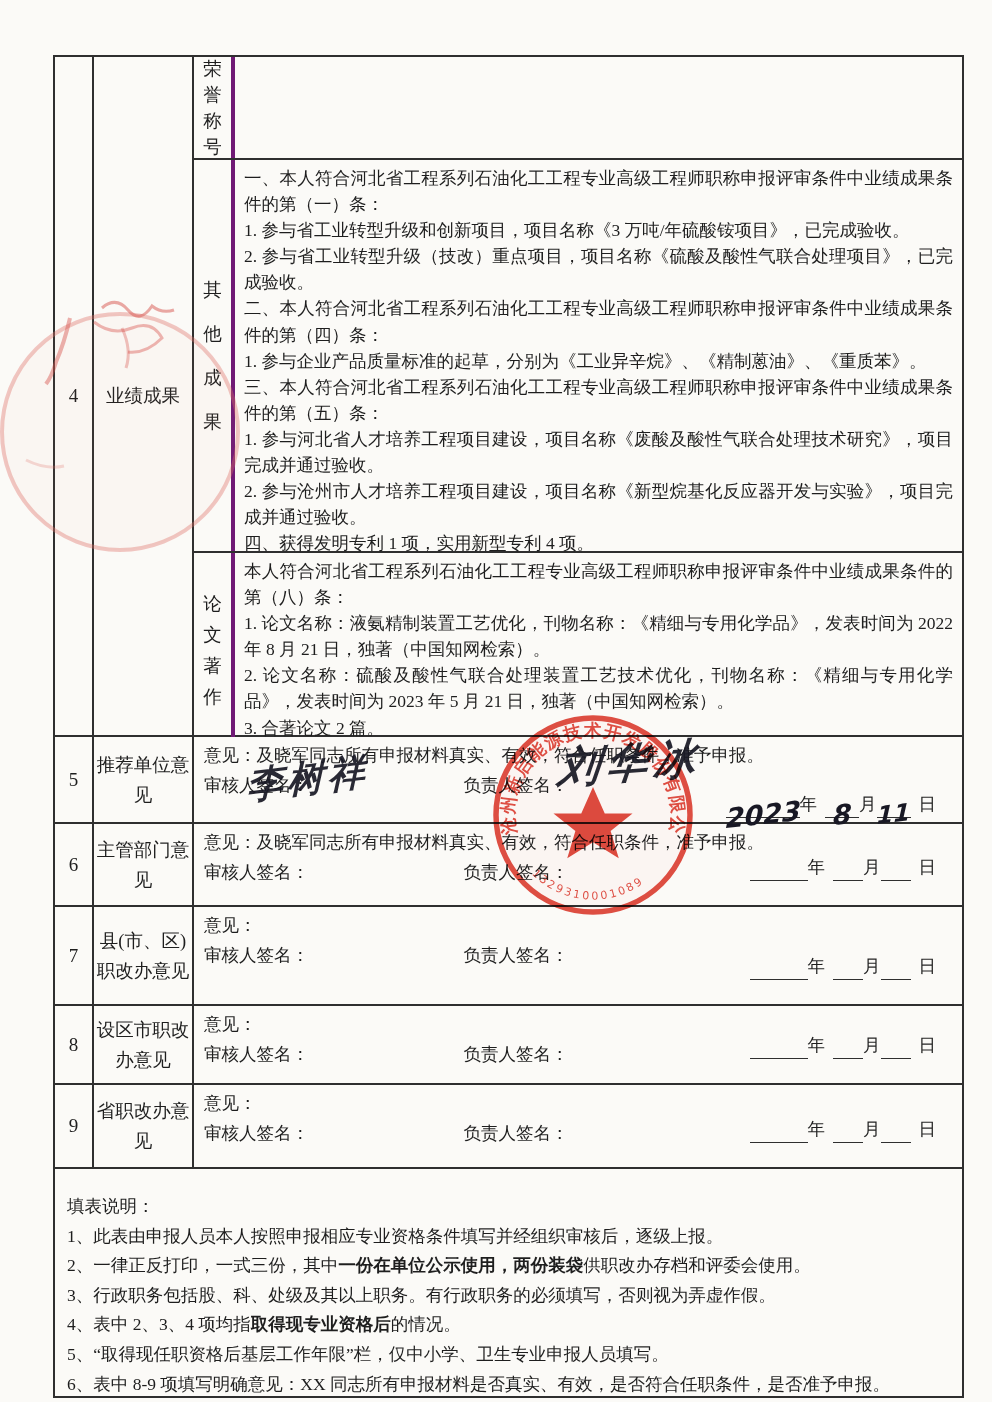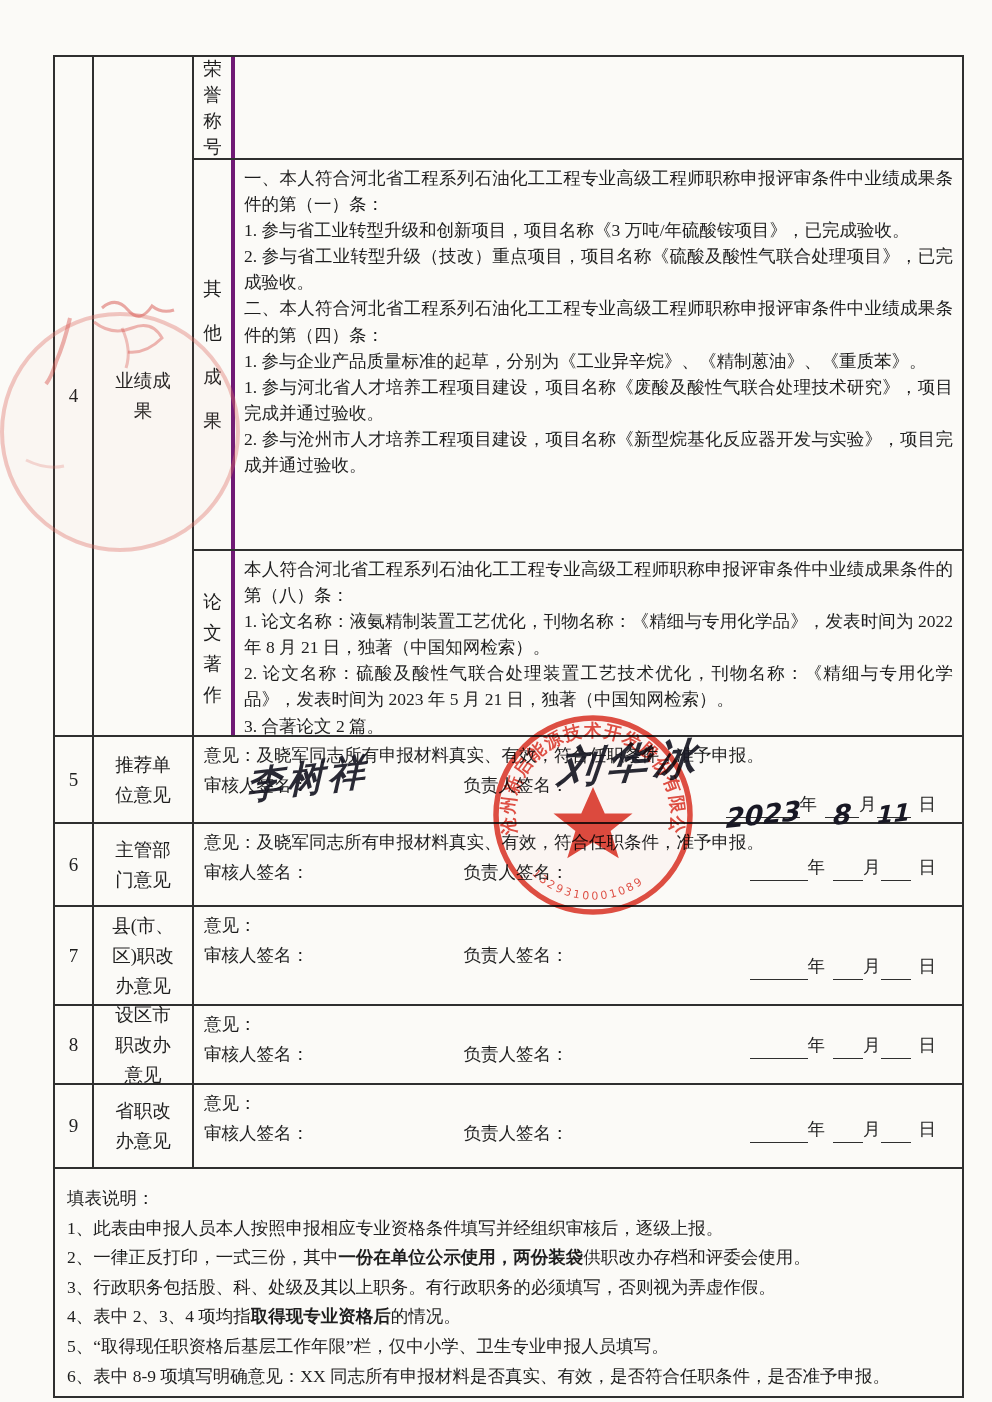--- a/index.html
+++ b/index.html
@@ -18,21 +18,21 @@
   .row { display:flex; border-bottom:2px solid #2f2f2f; }
   .row:last-child { border-bottom:none; }
   .col-no {
     width:39px; flex:0 0 39px; border-right:2px solid #2f2f2f;
     display:flex; align-items:center; justify-content:center;
     font-size:19px;
   }
   .col-label {
     width:100px; flex:0 0 100px; border-right:2px solid #2f2f2f;
     display:flex; align-items:center; justify-content:center;
-    font-size:18.5px; text-align:center; line-height:30px; padding:15px;
+    font-size:18.5px; text-align:center; line-height:30px; padding:2px;
   }
   .col-rest { flex:1; display:flex; flex-direction:column; }
   .subrow { display:flex; border-bottom:2px solid #2f2f2f; }
   .subrow:last-child { border-bottom:none; }
   .sublabel {
     width:41px; flex:0 0 41px; border-right:4px solid #701a75;
     display:flex; align-items:center; justify-content:center;
     font-size:18.5px;
   }
   .vtext { width:20px; text-align:center; word-break:break-all; }
@@ -60,21 +60,21 @@
   
   .h-r4s1 { height:103px; }
   .h-r4s2 { height:393px; }
   .h-r4s3 { height:184px; }
   .h-r5 { height:87px; }
   .h-r6 { height:83px; }
   .h-r7 { height:99px; }
   .h-r8 { height:79px; }
   .h-r9 { height:84px; }
   .footer {
-    height:227px; padding:15px 14px 0 12px;
+    height:227px; padding:23px 14px 0 12px;
     font-size:17.5px; line-height:29.6px;
   }
   .bold { font-weight:bold; }
   
   .hand {
     font-family:"DejaVu Sans",sans-serif;
     color:#181824; font-style:italic; display:inline-block;
   }
   .sig-reviewer {
     position:absolute; left:52px; top:28px; font-size:37px;
@@ -137,22 +137,24 @@
         <div class="subrow h-r4s2">
           <div class="sublabel">
               <div class="vtext lh40">其他成果</div>
             </div>
           <div class="subcontent">
               <div class="para">一、本人符合河北省工程系列石油化工工程专业高级工程师职称申报评审条件中业绩成果条件的第（一）条：</div>
               <div class="para">1. 参与省工业转型升级和创新项目，项目名称《3 万吨/年硫酸铵项目》，已完成验收。</div>
               <div class="para">2. 参与省工业转型升级（技改）重点项目，项目名称《硫酸及酸性气联合处理项目》，已完成验收。</div>
               <div class="para">二、本人符合河北省工程系列石油化工工程专业高级工程师职称申报评审条件中业绩成果条件的第（四）条：</div>
               <div class="para">1. 参与企业产品质量标准的起草，分别为《工业异辛烷》、《精制蒽油》、《重质苯》。</div>
+              <div class="para">三、本人符合河北省工程系列石油化工工程专业高级工程师职称申报评审条件中业绩成果条件的第（五）条：</div>
               <div class="para">1. 参与河北省人才培养工程项目建设，项目名称《废酸及酸性气联合处理技术研究》，项目完成并通过验收。</div>
               <div class="para">2. 参与沧州市人才培养工程项目建设，项目名称《新型烷基化反应器开发与实验》，项目完成并通过验收。</div>
+              <div class="para">四、获得发明专利 1 项，实用新型专利 4 项。</div>
             </div>
         </div>
         <div class="subrow h-r4s3">
           <div class="sublabel">
               <div class="vtext lh30">论文著作</div>
             </div>
           <div class="subcontent">
               <div class="para">本人符合河北省工程系列石油化工工程专业高级工程师职称申报评审条件中业绩成果条件的第（八）条：</div>
               <div class="para">1. 论文名称：液氨精制装置工艺优化，刊物名称：《精细与专用化学品》，发表时间为 2022 年 8 月 21 日，独著（中国知网检索）。</div>
               <div class="para">2. 论文名称：硫酸及酸性气联合处理装置工艺技术优化，刊物名称：《精细与专用化学品》，发表时间为 2023 年 5 月 21 日，独著（中国知网检索）。</div>

